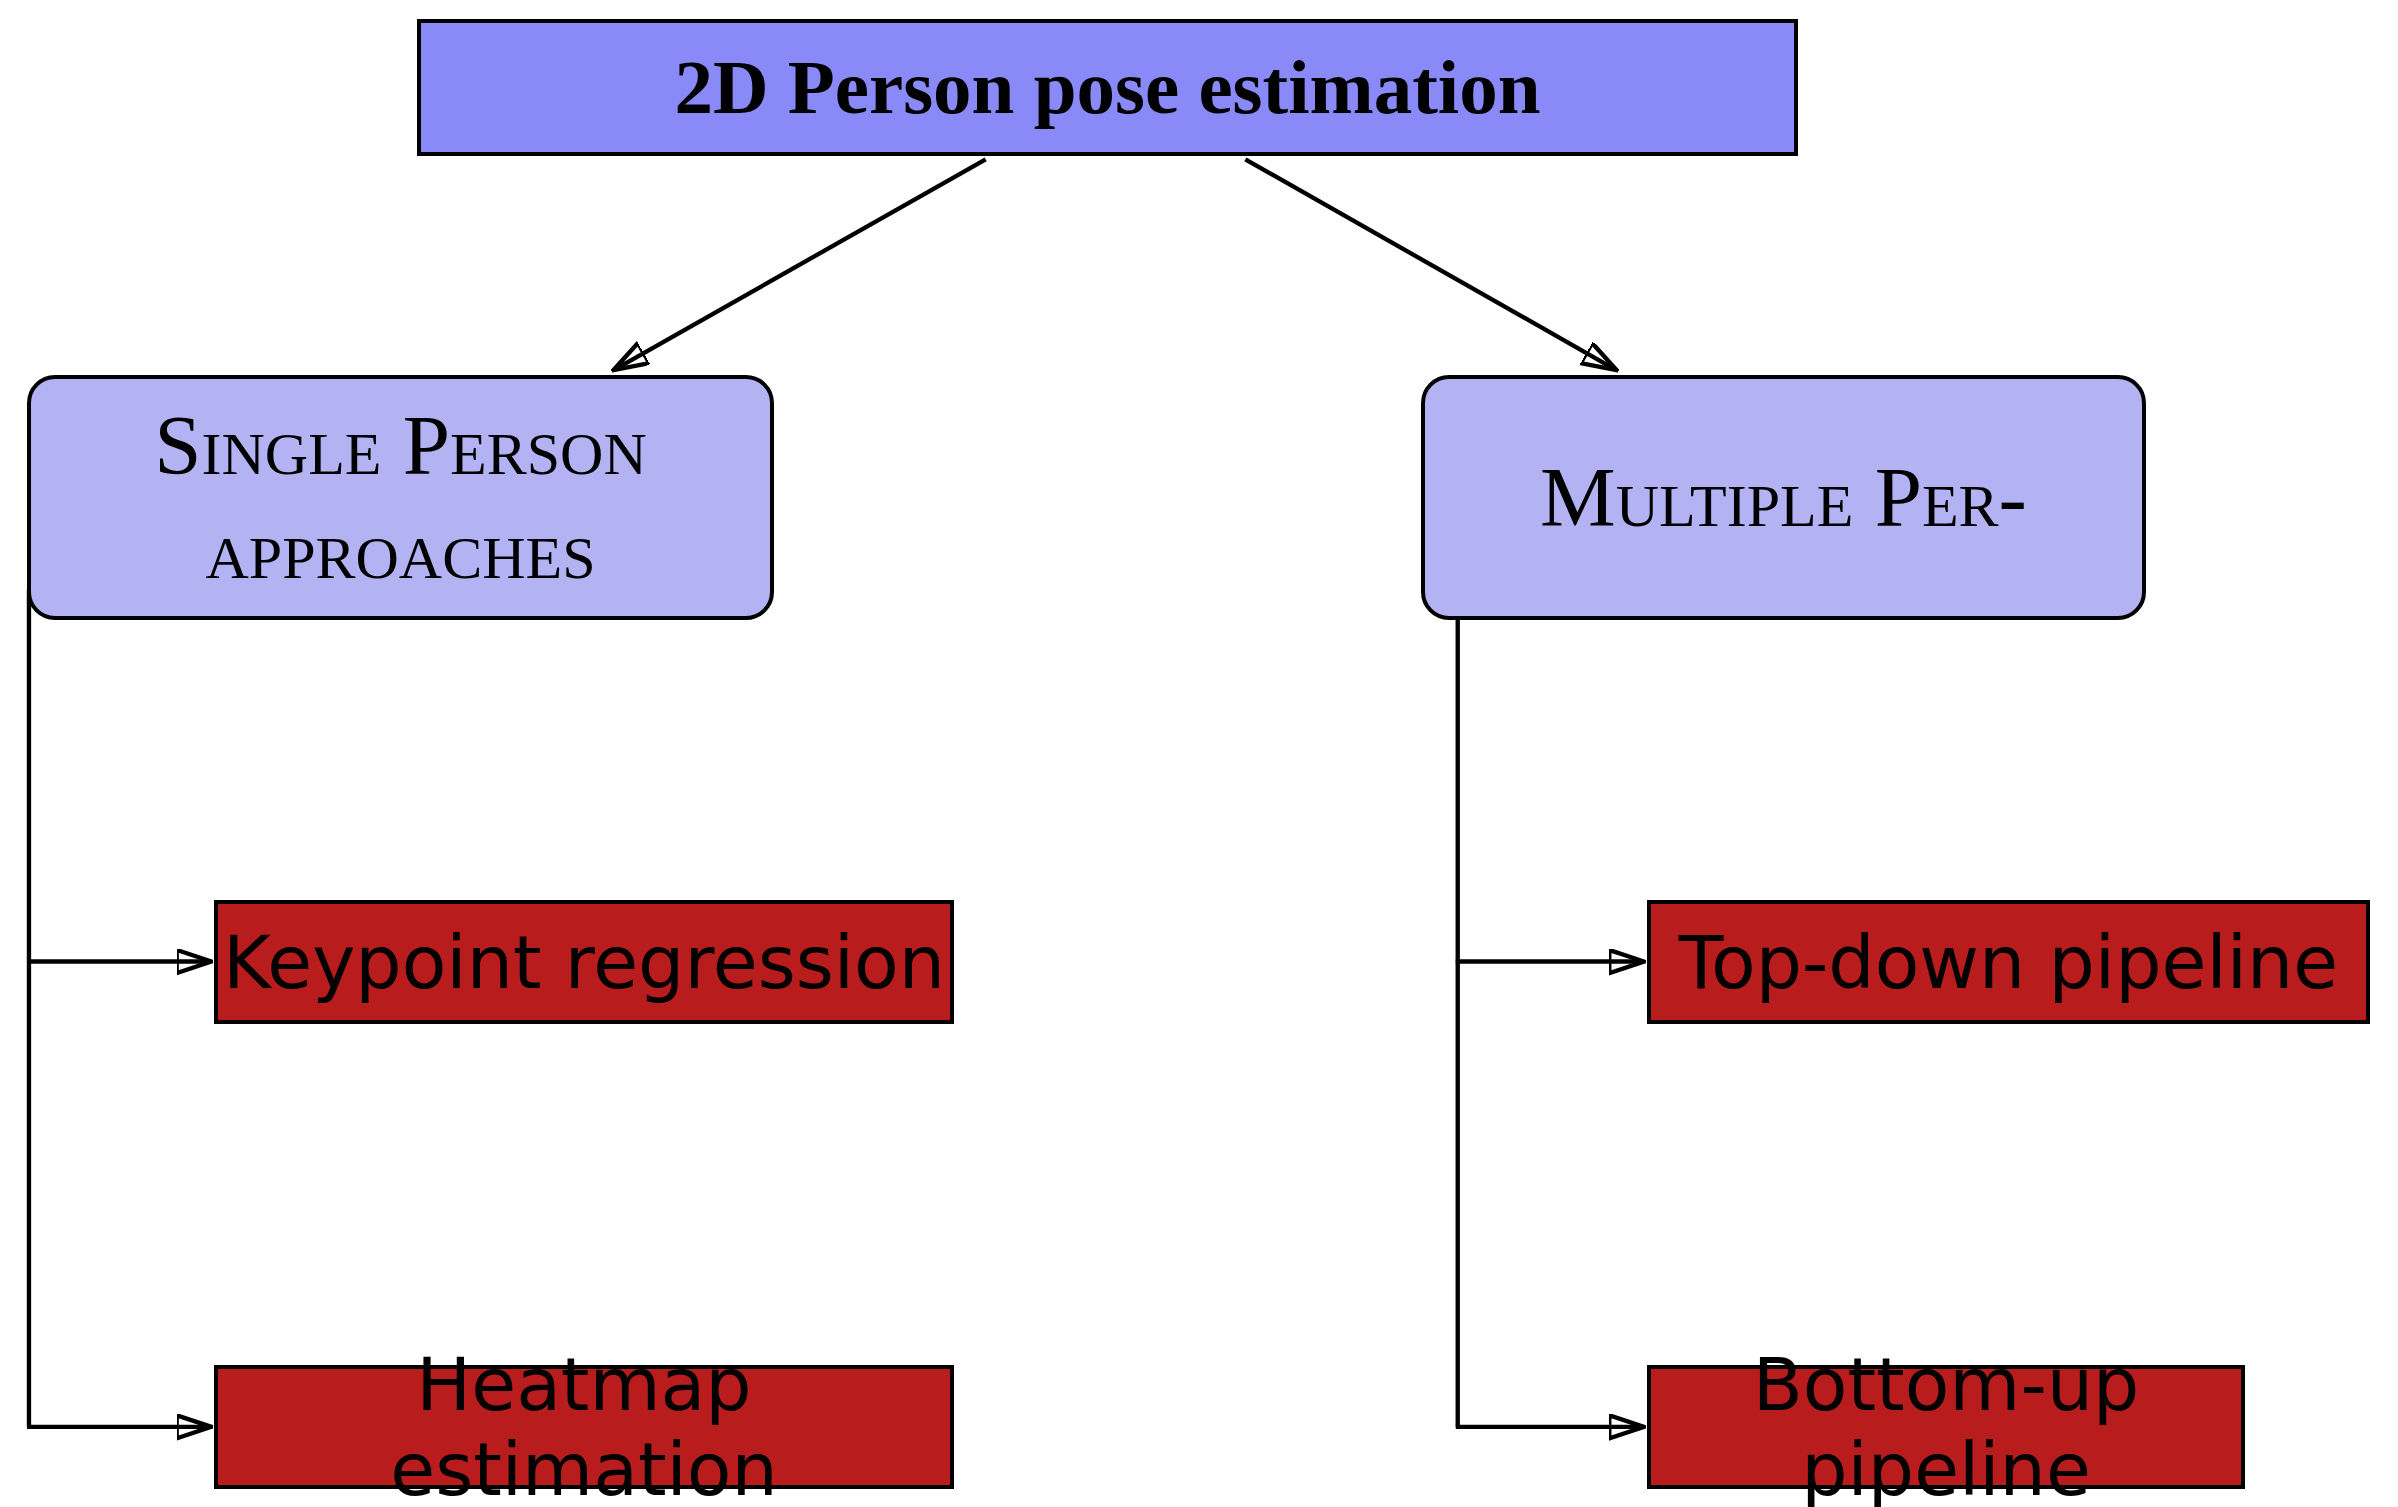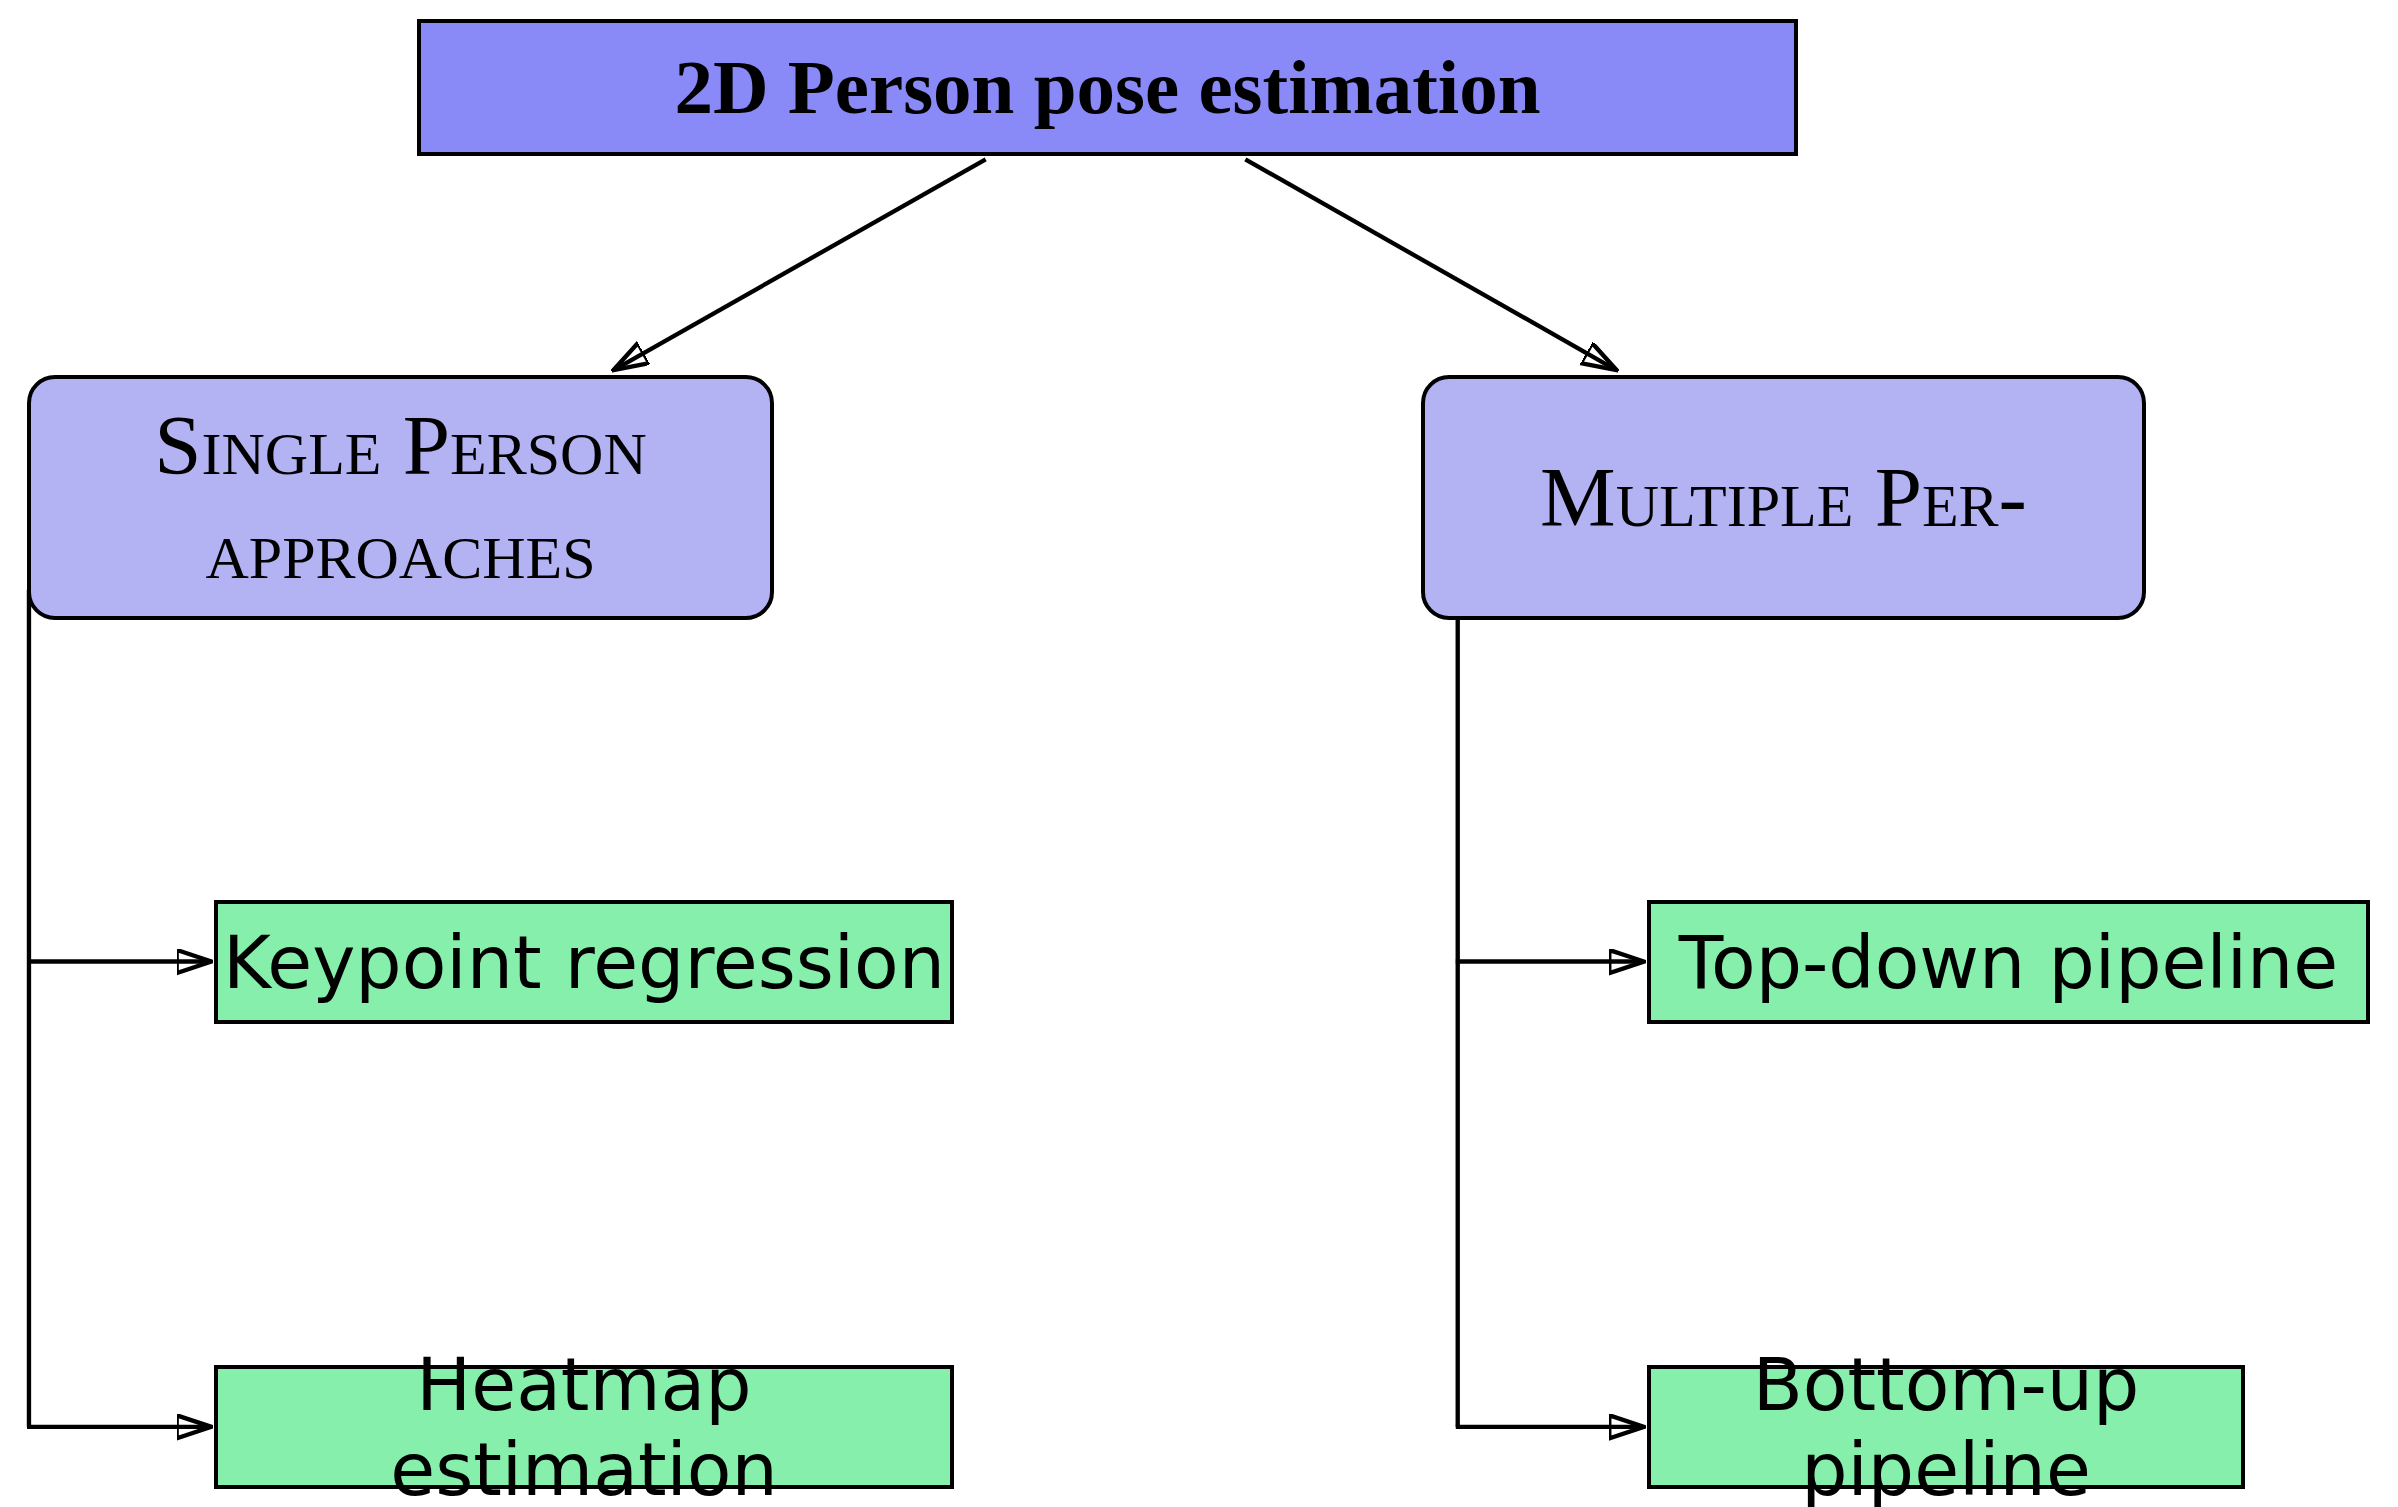--- a/index.html
+++ b/index.html
@@ -41,21 +41,21 @@
     font-variant: small-caps;
     font-size: 85px;
     line-height: 1.22;
     font-family: "Liberation Serif", serif;
     border-radius: 28px;
   }
   #branch-left  { left: 27px; }
   #branch-right { left: 1421px; width: 725px; }
   .leaf-node {
     width: 740px; height: 124px;
-    background: #86efac;
+    background: #b91c1c;
     font-family: "DejaVu Sans", sans-serif;
     font-size: 73px;
     justify-content: center;
   }
   #leaf-0-0 { left: 214px;  top: 900px; }
   #leaf-0-1 { left: 214px;  top: 1365px; }
   #leaf-1-0 { left: 1647px; top: 900px; width: 723px; }
   #leaf-1-1 { left: 1647px; top: 1365px; width: 598px; }
   #connector-layer {
     position: absolute;

